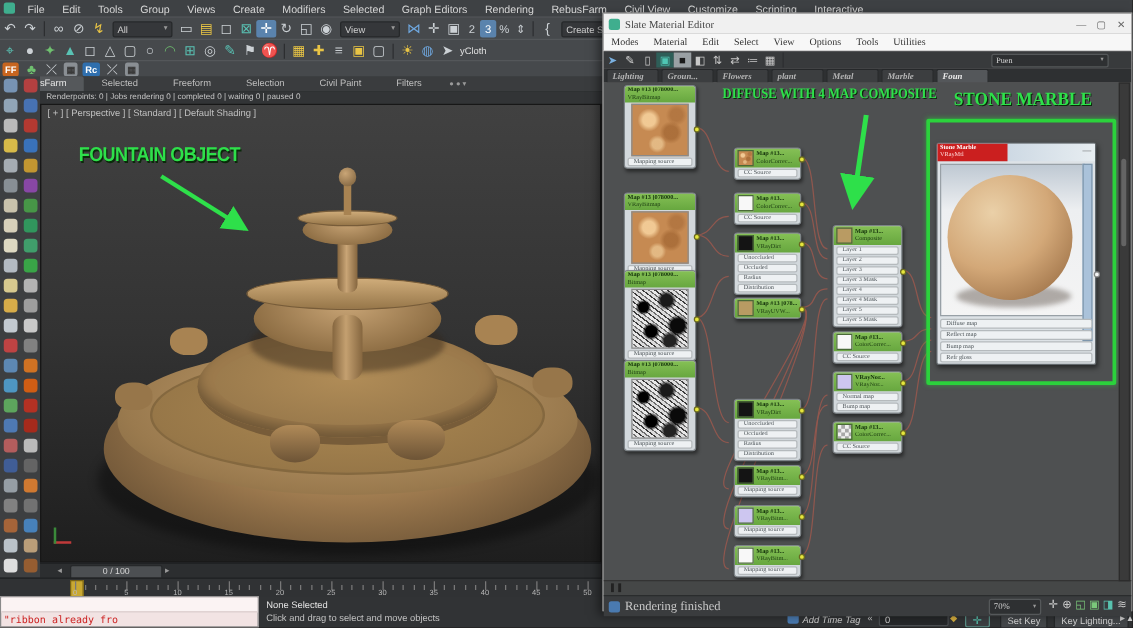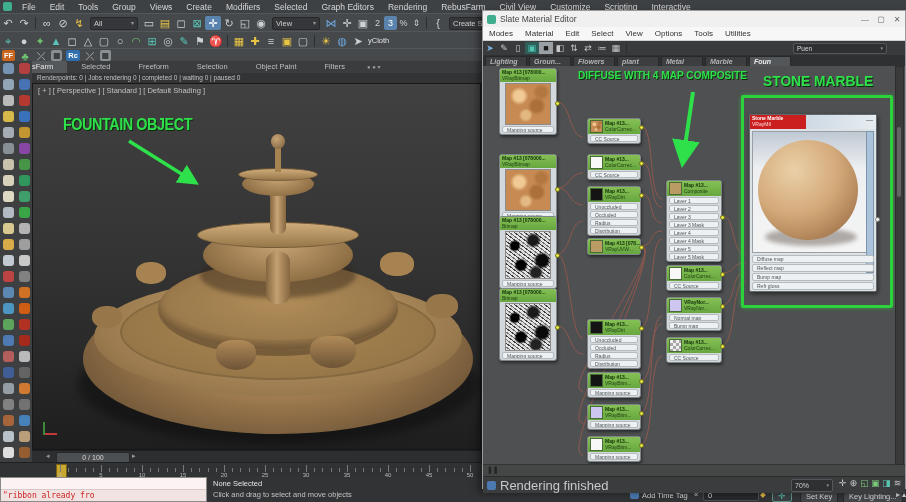--- a/index.html
+++ b/index.html
@@ -64,21 +64,21 @@
   #listener .l2{font-family:"DejaVu Sans Mono",monospace;font-size:8px;color:#cc2222;padding:1px 2px;white-space:nowrap;overflow:hidden;}
   .prompt1{position:absolute;left:213px;top:2px;font-size:7.5px;color:#e4e4e4;}
   .prompt2{position:absolute;left:213px;top:13px;font-size:7.5px;color:#c2c2c2;}
   .sb-item{position:absolute;top:13px;font-size:7.5px;color:#cfcfcf;white-space:nowrap;}
   .sb-ic{display:inline-block;width:9px;height:9px;border-radius:2px;vertical-align:-1px;margin-right:3px;}
   .sb-field{background:#26282a;border:1px solid #4a4d50;border-radius:2px;padding:0 8px 0 4px;color:#d0d0d0;}
   .sb-btn{background:#44474a;border:1px solid #26282a;border-radius:2px;padding:1px 5px;color:#d5d5d5;}
   .sb-key{background:#3c3f42;border:1px solid #5a8f87;border-radius:2px;color:#58c2ae;padding:0 5px;font-size:9px;line-height:10px;}
   
   #sme{left:482px;top:10px;width:424px;height:479px;background:#737373;border:1px solid #9a9a9a;
-       box-shadow:-3px 3px 8px rgba(0,0,0,.5);z-index:10;box-sizing:border-box;}
+       box-shadow:-3px 3px 8px rgba(0,0,0,.5);z-index:10;box-sizing:border-box;font-family:Liberation Serif, serif;}
   #sme-title{height:16px;background:#f0f0f0;display:flex;align-items:center;}
   #sme-title .wicon{width:9px;height:9px;background:#3fae8e;border-radius:2px;margin:0 4px;}
   #sme-title .wt{font-size:8.5px;color:#444;flex:1;}
   #sme-title .wbtn{font-size:8px;color:#666;width:16px;text-align:center;}
   #sme-menu{height:13px;background:#f7f7f7;border-bottom:1px solid #d0d0d0;display:flex;align-items:center;}
   #sme-menu .mi{font-size:8px;color:#333;padding:0 6px;}
   #sme-tb{height:14px;background:#383a3c;display:flex;align-items:center;position:relative;}
   #sme-tb .tbi{font-size:9px;width:14px;line-height:12px;}
   #sme-search{position:absolute;right:18px;top:2px;width:86px;height:9px;background:#2e3032;border:1px solid #55585a;
               border-radius:2px;font-size:6.5px;color:#d8d8d8;line-height:9px;padding:0 3px;}
@@ -116,21 +116,21 @@
             background:linear-gradient(#bfc9d3 0%,#edeff1 30%,#f4f4f4 100%);overflow:hidden;}
   #mat-sphere{position:absolute;left:5px;top:8px;width:100px;height:100px;border-radius:50%;
               background:radial-gradient(circle at 36% 30%,#ead0a8 0%,#d3a878 48%,#a5794e 82%,#7c5a39 100%);}
   #mat-shadow{position:absolute;left:12px;top:96px;width:92px;height:18px;border-radius:50%;background:rgba(90,80,70,.45);filter:blur(2px);}
   #mat-scroll{position:absolute;right:2px;top:16px;width:6px;height:140px;background:#aac2da;border:1px solid #7e96ac;}
   .greenbox{position:absolute;border:3px solid #2bd23c;border-radius:2px;box-shadow:0 0 4px rgba(40,220,60,.5);}
   .anno{position:absolute;font-weight:bold;color:#2ee04a;text-shadow:1px 1px 0 #0a2a0a;transform-origin:left;white-space:nowrap;}
   #sme-pause{height:11px;background:#454747;border-top:1px solid #333;font-size:7px;color:#222;padding-left:4px;line-height:10px;}
   #sme-status{height:16px;background:#3a3c3e;border-top:1px solid #2a2c2d;display:flex;align-items:center;position:relative;}
   #sme-status .ric{display:inline-block;width:9px;height:9px;background:#4a7ab0;border-radius:2px;margin:0 4px;}
-  #sme-status .rtxt{font-size:13px;color:#c8c8c8;}
+  #sme-status .rtxt{font-size:10px;color:#c8c8c8;}
   #zoombox{position:absolute;right:72px;top:2px;width:34px;height:11px;background:#2e3032;border:1px solid #55585a;
            border-radius:2px;font-size:7px;color:#d0d0d0;line-height:11px;padding:0 3px;}
   #zoomicons{position:absolute;right:2px;top:1px;display:flex;}
   #zoomicons span{font-size:9px;width:11px;text-align:center;}
   #smescroll{position:absolute;right:1px;top:55px;width:7px;height:397px;background:#3a3a3a;border:1px solid #2c2c2c;}
   #smescroll .thumb{position:absolute;left:1px;top:60px;width:4px;height:70px;background:#646464;border-radius:2px;}
 </style>
 </head>
 <body>
 
@@ -226,21 +226,21 @@
     <div class="badge" style="background: rgb(47, 111, 174); color: rgb(255, 255, 255);">Rc</div>
     <span class="tbi">⤫</span>
     <div class="badge" style="background: rgb(138, 143, 148); color: rgb(58, 58, 58);">▦</div>
   </div>
 
 <div class="abs" id="ribbon">
     <div class="rtab on">RebusFarm</div>
     <div class="rtab">Selected</div>
     <div class="rtab">Freeform</div>
     <div class="rtab">Selection</div>
-    <div class="rtab">Object Paint</div>
+    <div class="rtab">Civil Paint</div>
     <div class="rtab">Filters</div>
     <div class="rmore">● ● ▾</div>
   </div>
 <div class="abs" id="renderline">Renderpoints: 0 | Jobs rendering 0 | completed 0 | waiting 0 | paused 0</div>
 
 <div class="abs" id="leftstrip">
     <span style="background: rgb(125, 156, 192);"></span>
     <span style="background: rgb(192, 64, 64);"></span>
     <span style="background: rgb(154, 176, 196);"></span>
     <span style="background: rgb(72, 120, 192);"></span>
@@ -409,21 +409,21 @@
   </div>
 
 <div class="abs" id="statusbar">
   <div id="listener">
     <div class="l1"></div>
     <div class="l2">"ribbon already fro</div>
   </div>
   <div class="prompt1">None Selected</div>
   <div class="prompt2">Click and drag to select and move objects</div>
 
-  <div class="sb-item" style="left:630px;">
+  <div class="sb-item" style="left:630px;font-style:italic;">
     <span class="sb-ic" style="background:#4a7ab0;"></span><span>Add Time Tag</span>
   </div>
   <div class="sb-item" style="left:694px;">«</div>
   <div class="sb-item sb-field" style="left:703px;width:42px;">0</div>
   <div class="sb-item" style="left:760px;color:#d8b040;">◆</div>
   <div class="sb-item sb-key" style="left:772px;">✛</div>
   <div class="sb-item sb-btn" style="left:800px;">Set Key</div>
   <div class="sb-item sb-btn" style="left:843px;">Key Lighting...</div>
   <div class="sb-item" id="sb-right-icons" style="left:896px;"><span style="margin-right: 2px; font-size: 8px;">▸</span><span style="margin-right: 2px; font-size: 8px;">▴</span></div>
 </div>

